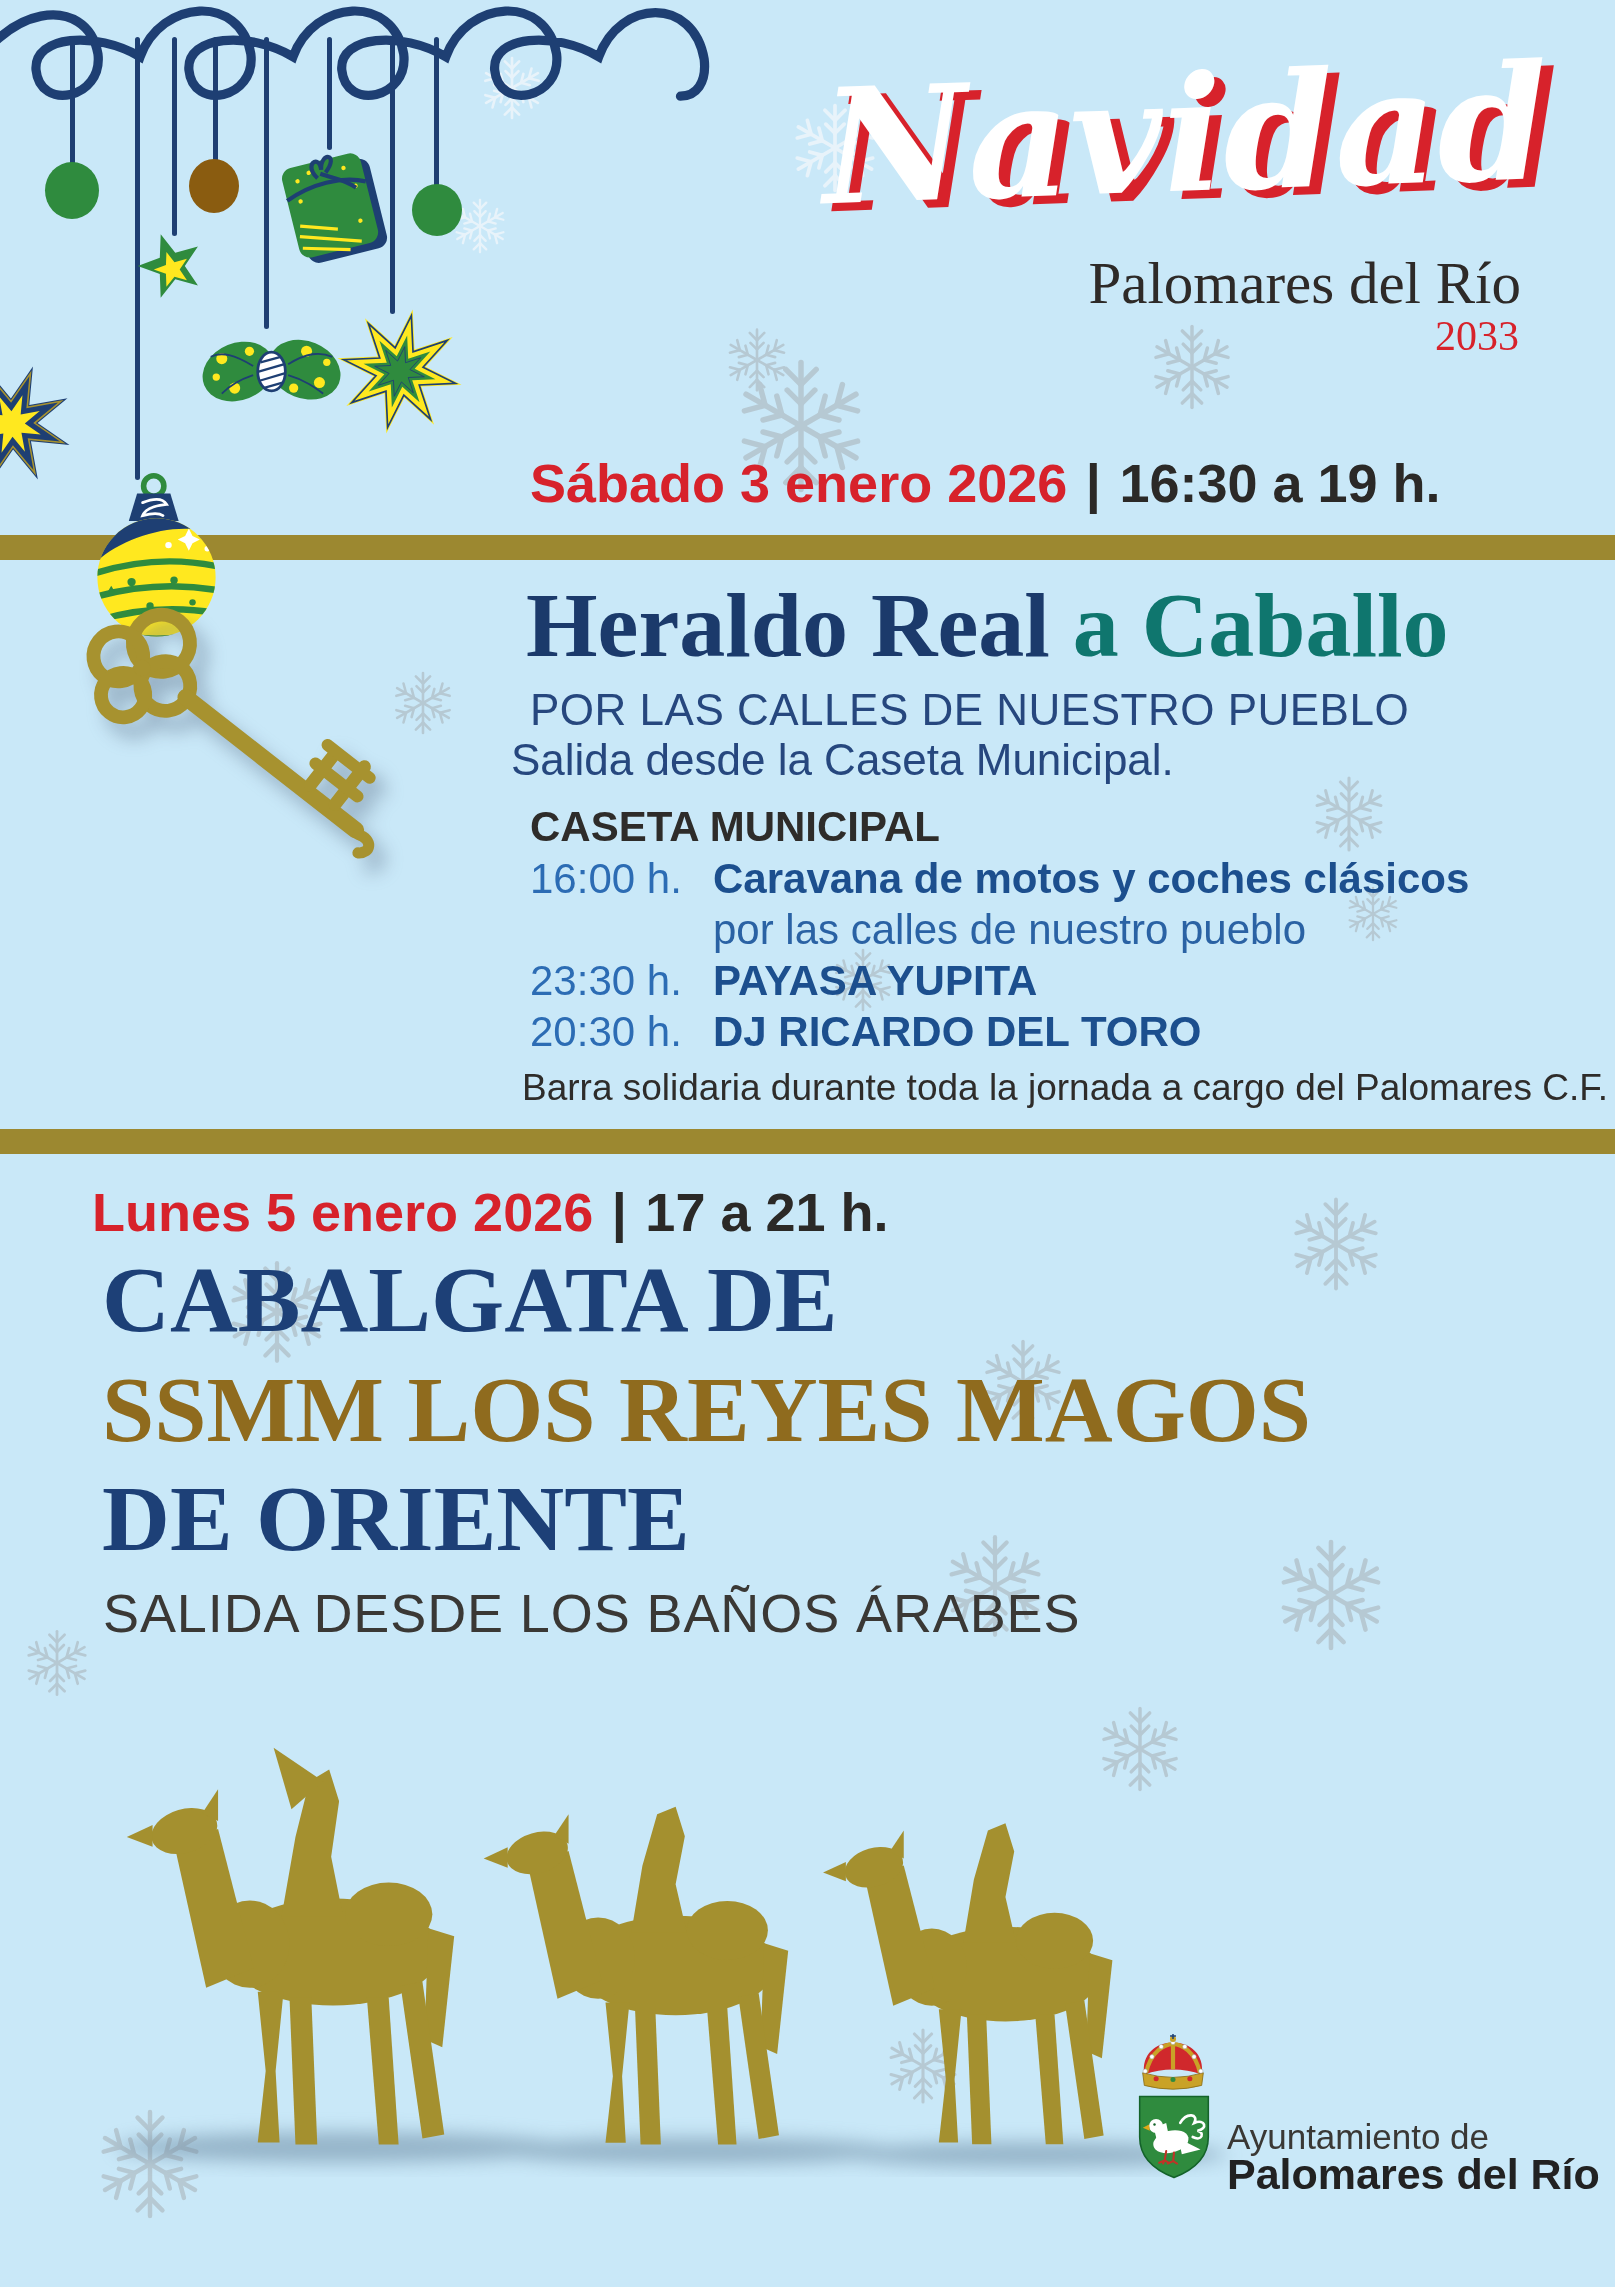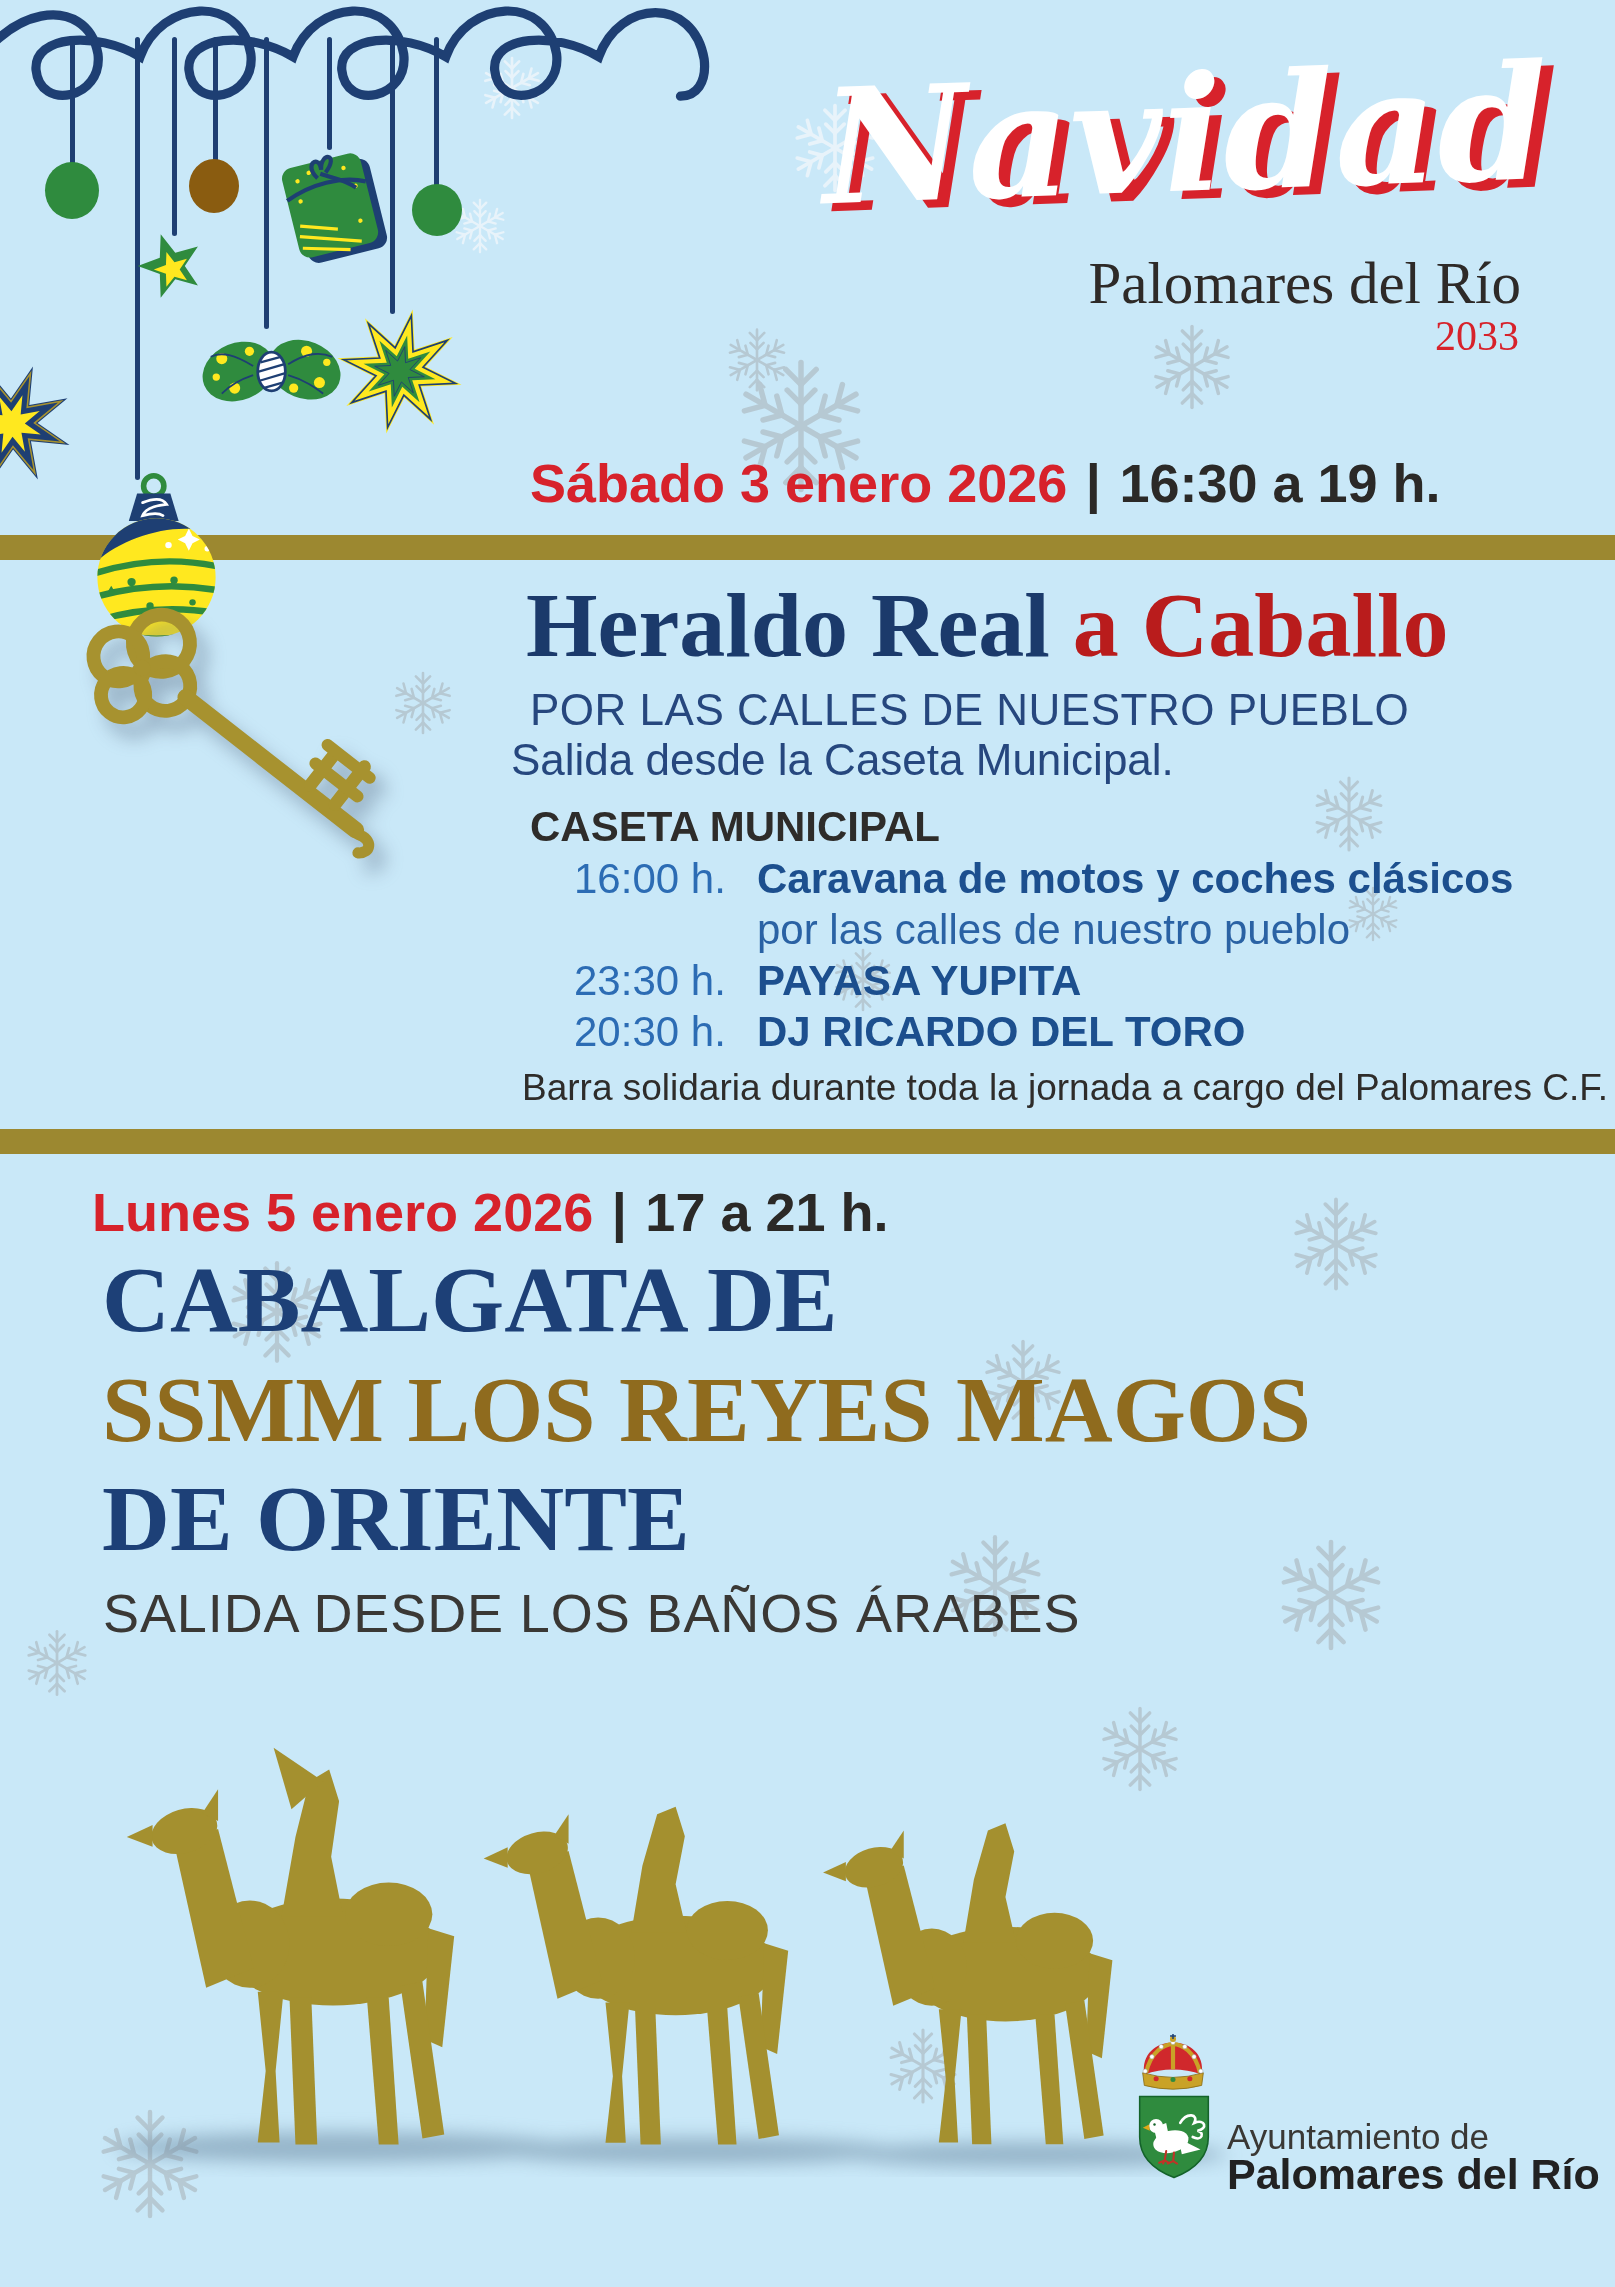--- a/index.html
+++ b/index.html
@@ -42,25 +42,25 @@
     font-weight:bold;font-size:54px;}
   .daterow .d{color:#d7222b;}
   .daterow .sep{color:#2b2927;font-weight:bold;}
   .daterow .t{color:#2b2927;}
   .daterow1{left:530px;top:452px;}
   .daterow2{left:92px;top:1181px;}
 
   
   .heraldo{position:absolute;left:526px;top:572px;z-index:5;
     font-family:"Liberation Serif",serif;font-weight:bold;font-size:92px;color:#1b3a6b;}
-  .heraldo .accent{color:#b91c1c;}
+  .heraldo .accent{color:#0f766e;}
   .sub1{position:absolute;left:530px;top:685px;z-index:5;font-size:44px;color:#26477e;letter-spacing:0.5px;}
   .sub2{position:absolute;left:511px;top:735px;z-index:5;font-size:44px;color:#26477e;}
   .venue{position:absolute;left:530px;top:803px;z-index:5;font-size:42px;font-weight:bold;color:#2e2c2a;}
-  .sched{position:absolute;left:530px;top:853px;z-index:5;font-size:42px;line-height:51px;margin-left:44px;}
+  .sched{position:absolute;left:530px;top:853px;z-index:5;font-size:42px;line-height:51px;}
   .stime{display:inline-block;width:183px;color:#2c6cb4;}
   .sbold{font-weight:bold;color:#1c4f8e;}
   .sdet{color:#2a62a4;}
   .note{position:absolute;left:522px;top:1067px;z-index:5;font-size:37px;color:#2e2c2a;}
 
   
   .cabline{position:absolute;left:102px;z-index:5;font-family:"Liberation Serif",serif;
     font-weight:bold;font-size:94px;line-height:103px;color:#1d4077;}
   .cab2{color:#8f6b1e;}
   .salida2{position:absolute;left:103px;top:1582px;z-index:5;font-size:54px;color:#3a3835;letter-spacing:0.9px;}

